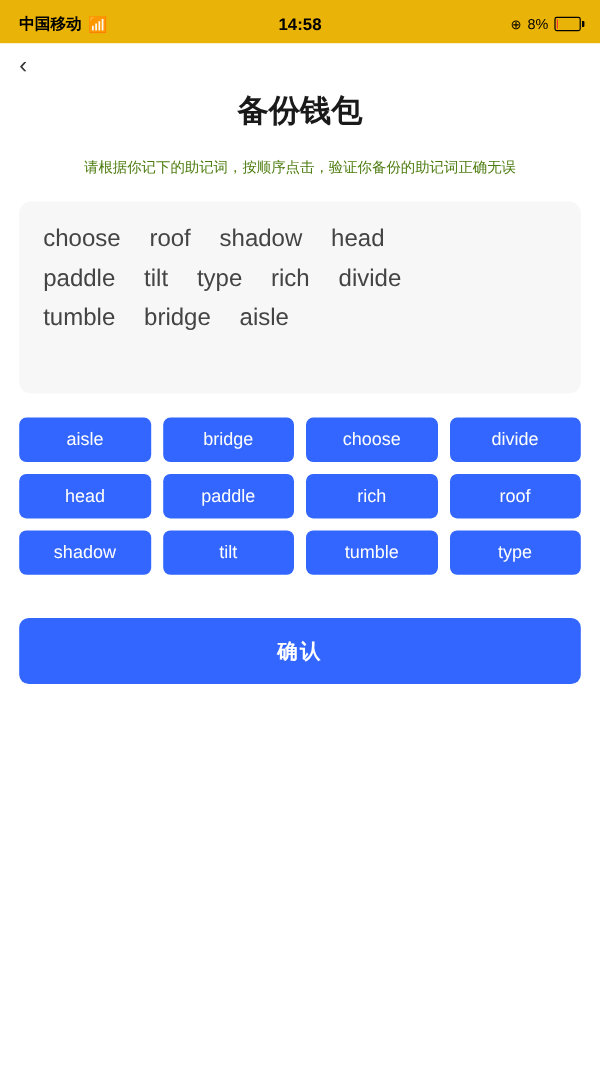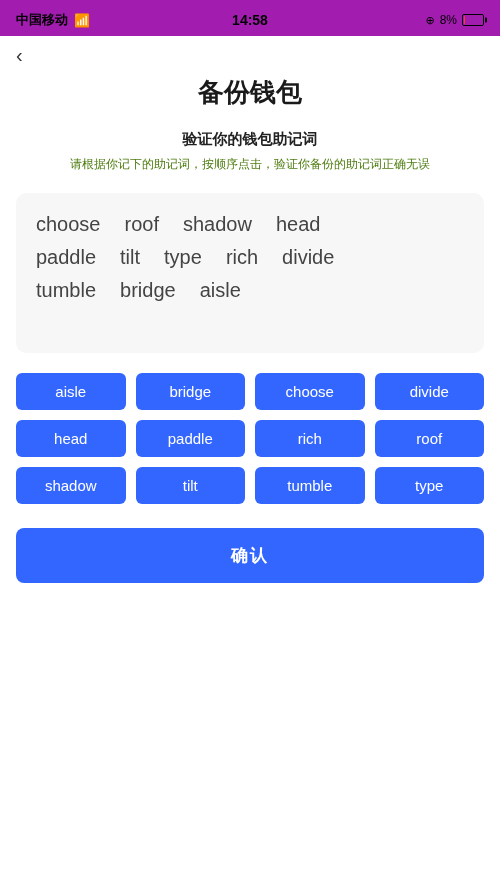--- a/index.html
+++ b/index.html
@@ -13,21 +13,21 @@
       overflow-x: hidden;
     }
 
     
     .status-bar {
       display: flex;
       justify-content: space-between;
       align-items: center;
       padding: 8px 16px 4px 16px;
       height: 36px;
-      background: #a21caf;
+      background: #eab308;
     }
     .status-left {
       font-size: 13px;
       font-weight: 600;
       color: #000;
       display: flex;
       align-items: center;
       gap: 6px;
     }
     .status-center {
@@ -153,21 +153,21 @@
       padding: 10px 16px;
       font-size: 15px;
       font-weight: 500;
       cursor: pointer;
       flex: 1;
       text-align: center;
     }
 
     
     .confirm-section {
-      padding: 24px 16px 20px 16px;
+      padding: 36px 16px 20px 16px;
       text-decoration: underline;
     }
     .confirm-btn {
       width: 100%;
       background: #3366ff;
       color: #fff;
       border: none;
       border-radius: 8px;
       padding: 16px;
       font-size: 17px;
@@ -197,21 +197,20 @@
   </div>
 </div>
 
 <div class="back-btn">
   <span class="back-chevron">‹</span>
 </div>
 
 <div class="page-title">备份钱包</div>
 
 <div class="subtitle-section">
-  <div class="subtitle-main">验证你的钱包助记词</div>
   <div class="subtitle-desc">请根据你记下的助记词，按顺序点击，验证你备份的助记词正确无误</div>
 </div>
 
 <div class="word-box">
   <div class="word-row">
     <span class="word-item">choose</span>
     <span class="word-item">roof</span>
     <span class="word-item">shadow</span>
     <span class="word-item">head</span>
   </div>

